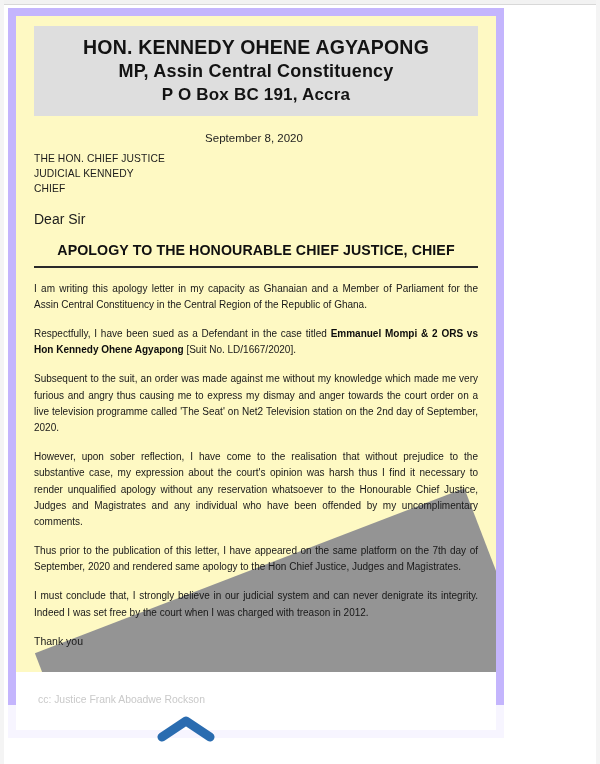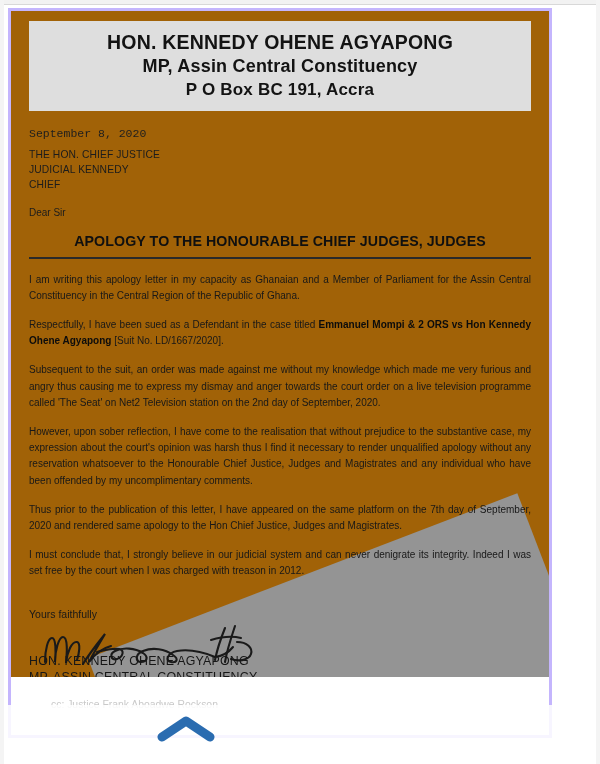--- a/index.html
+++ b/index.html
@@ -43,24 +43,24 @@
     right: 0; top: 0;
     width: 4px; height: 764px;
     background: #f4f4f4;
   }
 
   
   #document {
     position: absolute;
     left: 8px;
     top: 8px;
-    width: 544px;
+    width: 496px;
     height: 730px;
-    background: #a16207;
-    border: 3px solid #c4b5fd;
+    background: #fef9c3;
+    border: 8px solid #c4b5fd;
     box-sizing: border-box;
     overflow: hidden;
   }
 
   
   .diagonal-band {
     position: absolute;
     right: -40px;
     bottom: 55px;
     width: 460px;
@@ -100,38 +100,37 @@
     color: #131313;
     letter-spacing: 0.2px;
     line-height: 1.30;
   }
   .lh-1 { font-size: 19.5px; }
   .lh-2 { font-size: 18px; }
   .lh-3 { font-size: 17px; text-align: center; }
 
   
   .date-line {
-    text-align: left;
+    text-align: center;
     font-size: 11.5px;
     color: #1e1e1e;
     margin: 16px 4px 0 0;
-    font-family: Liberation Mono, monospace;
   }
 
   
   .addressee {
     margin-top: 8px;
     font-size: 10.3px;
     line-height: 1.45;
     color: #1c1c1c;
     letter-spacing: 0.1px;
   }
   .salutation {
     margin-top: 14px;
-    font-size: 10px;
+    font-size: 14px;
     color: #1c1c1c;
   }
 
   
   .doc-title {
     margin-top: 14px;
     text-align: center;
     font-size: 14.2px;
     font-weight: bold;
     color: #101010;
@@ -190,21 +189,21 @@
     position: absolute;
     left: 0;
     right: 0;
     bottom: 0;
     height: 58px;
     background: #ffffff;
     z-index: 6;
   }
   .cc-text {
     position: absolute;
-    left: 40px;
+    left: 22px;
     top: 22px;
     font-size: 10.4px;
     color: #c9c9c9;
     white-space: nowrap;
   }
 
   
   .bottom-veil {
     position: absolute;
     left: 4px;
@@ -254,33 +253,34 @@
 
       <div class="addressee">
         <div>THE HON. CHIEF JUSTICE</div>
         <div>JUDICIAL KENNEDY</div>
         <div>CHIEF</div>
       </div>
 
       <div class="salutation">Dear Sir</div>
 
       <div class="doc-title">
-        <div>APOLOGY TO THE HONOURABLE CHIEF JUDGES, JUDGES</div>
+        <div>APOLOGY TO THE HONOURABLE CHIEF JUSTICE, CHIEF</div>
       </div>
       <hr class="title-rule">
 
       <p class="para">I am writing this apology letter in my capacity as Ghanaian and a Member of Parliament for the Assin Central Constituency in the Central Region of the Republic of Ghana.</p>
 
       <p class="para"><span>Respectfully, I have been sued as a Defendant in the case titled </span><b>Emmanuel Mompi &amp; 2 ORS vs Hon Kennedy Ohene Agyapong</b><span> [Suit No.  LD/1667/2020].</span></p>
 
       <p class="para">Subsequent to the suit, an order was made against me without my knowledge which made me very furious and angry thus causing me to express my dismay and anger towards the court order on a live television programme called 'The Seat' on Net2 Television station on the 2nd day of September, 2020.</p>
       <p class="para">However, upon sober reflection, I have come to the realisation that without prejudice to the substantive case, my expression about the court's opinion was harsh thus I find it necessary to render unqualified apology without any reservation whatsoever to the Honourable Chief Justice, Judges and Magistrates and any individual who have been offended by my uncomplimentary comments.</p>
       <p class="para">Thus prior to the publication of this letter, I have appeared on the same platform on the 7th day of September, 2020 and rendered same apology to the Hon Chief Justice, Judges and Magistrates.</p>
       <p class="para">I must conclude that, I strongly believe in our judicial system and can never denigrate its integrity. Indeed I was set free by the court when I was charged with treason in 2012.</p>
 
+      <div class="closing">Thank you</div>
       <div class="closing closing-2">Yours faithfully</div>
 
       <div class="sig-block">
         <svg class="sig-svg" width="250" height="48" viewBox="0 0 250 48">
           <g fill="none" stroke="#1a1a1a" stroke-width="2.1" stroke-linecap="round">
             <path d="M6 40 C6 28, 9 16, 13 16 C17 16, 17 30, 16 40 C16 28, 20 15, 24 15 C29 15, 28 31, 27 41 C28 30, 33 19, 38 20 C42 21, 40 32, 38 38"></path>
             <path d="M44 42 C50 32, 58 22, 66 12 C60 22, 54 32, 50 40 C56 32, 64 26, 72 24"></path>
             <path d="M58 30 C66 28, 74 26, 80 27 C86 28, 84 35, 78 37 C72 39, 70 32, 76 29 C84 25, 96 26, 104 31 C110 35, 108 40, 102 40 C96 40, 96 32, 104 29 C114 25, 126 27, 134 33 C140 37, 138 41, 132 40 C126 39, 128 31, 138 29 C150 27, 164 30, 176 35"></path>
             <path d="M176 35 C184 34, 190 30, 194 25"></path>
             <path d="M186 6 C182 16, 178 28, 176 38"></path>

